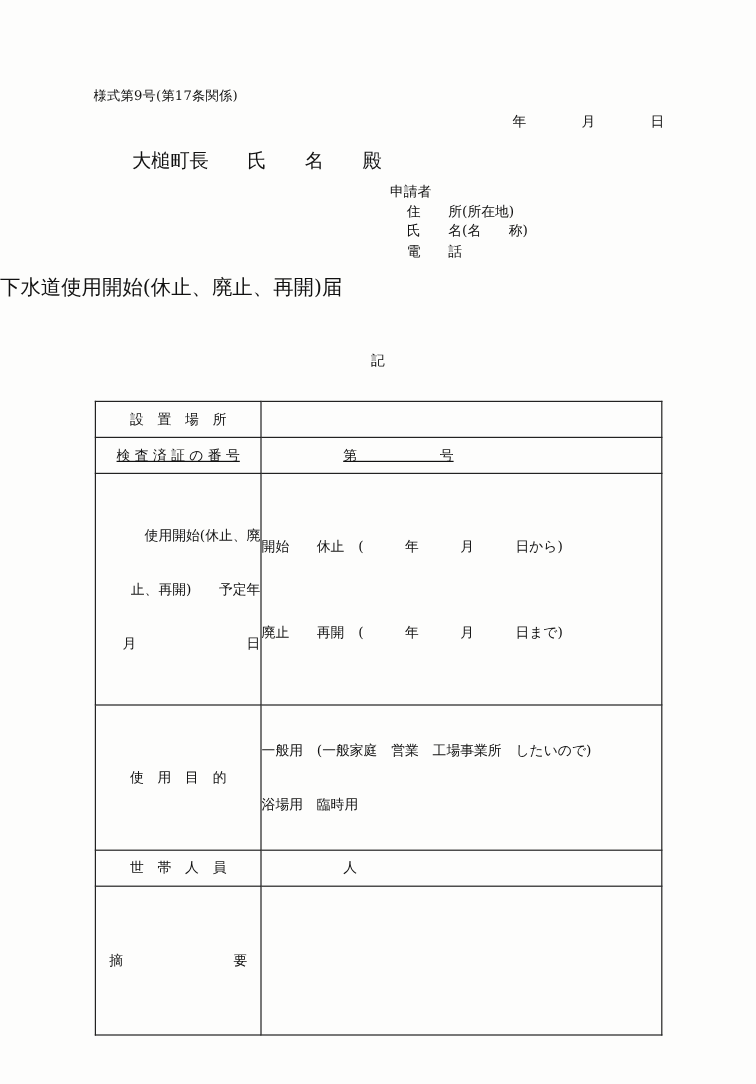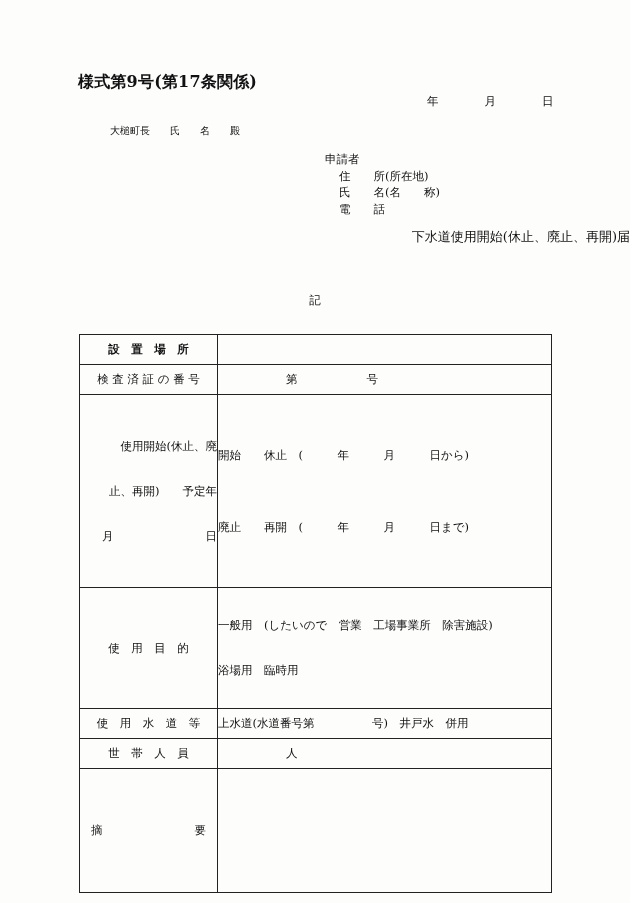--- a/index.html
+++ b/index.html
@@ -19,39 +19,38 @@
   .page {
     position: absolute;
     inset: 0;
   }
 
   
   .form-no {
     position: absolute;
     left: 78px;
     top: 72px;
-    font-size: 16px;
+    font-size: 11px;
     letter-spacing: 0.2px;
     white-space: pre;
-    font-weight: bold;
   }
 
   .date-line {
     position: absolute;
     left: 427px;
     top: 94px;
     font-size: 11.5px;
     white-space: pre;
   }
 
   .addressee {
     position: absolute;
     left: 110px;
     top: 124px;
-    font-size: 10px;
+    font-size: 16px;
     white-space: pre;
   }
 
   
   .applicant {
     position: absolute;
     left: 325px;
     top: 151px;
     font-size: 11.5px;
     line-height: 16.5px;
@@ -61,22 +60,22 @@
     white-space: pre;
     padding-left: 14px;
   }
 
   
   .doc-title {
     position: absolute;
     left: 0;
     right: 0;
     top: 228px;
-    text-align: right;
-    font-size: 13px;
+    text-align: left;
+    font-size: 17px;
     white-space: pre;
   }
 
   .body-text {
     position: absolute;
     left: 78px;
     top: 245px;
     width: 474px;
     font-size: 11.5px;
     line-height: 17px;
@@ -125,22 +124,22 @@
   .val {
     padding: 5px 0 5px 9px;
     white-space: pre;
     line-height: 15px;
   }
   .val.indent {
     padding-left: 68px;
   }
   .val.spaced { line-height: 24px; }
 
-  .r-place   { height: 30px; font-weight: bold; }
-  .r-cert    { height: 30px; }
+  .r-place   { height: 30px; }
+  .r-cert    { height: 30px; text-decoration: underline; }
   .r-start   { height: 58px; }
   .r-purpose { height: 40px; }
   .r-water   { height: 30px; }
   .r-members { height: 30px; }
   .r-meter   { height: 30px; }
   .r-remarks { height: 124px; }
 </style>
 </head>
 <body>
 
@@ -189,29 +188,25 @@
         </td>
         <td class="val spaced">
           <div>開始　　休止　(　　　年　　　月　　　日から)</div>
           <div>廃止　　再開　(　　　年　　　月　　　日まで)</div>
         </td>
       </tr>
 
       <tr class="r-purpose">
         <td class="lbl">使　用　目　的</td>
         <td class="val">
-          <div>一般用　(したいので　営業　工場事業所　除害施設)</div>
+          <div>一般用　(一般家庭　営業　工場事業所　したいので)</div>
           <div>浴場用　臨時用</div>
         </td>
       </tr>
 
-      <tr class="r-water">
-        <td class="lbl">使　用　水　道　等</td>
-        <td class="val">上水道(水道番号第　　　　　号)　井戸水　併用</td>
-      </tr>
 
       <tr class="r-members">
         <td class="lbl">世　帯　人　員</td>
         <td class="val indent">人</td>
       </tr>
 
 
       <tr class="r-remarks">
         <td class="lbl">摘　　　　　　　　要</td>
         <td class="val"></td>

